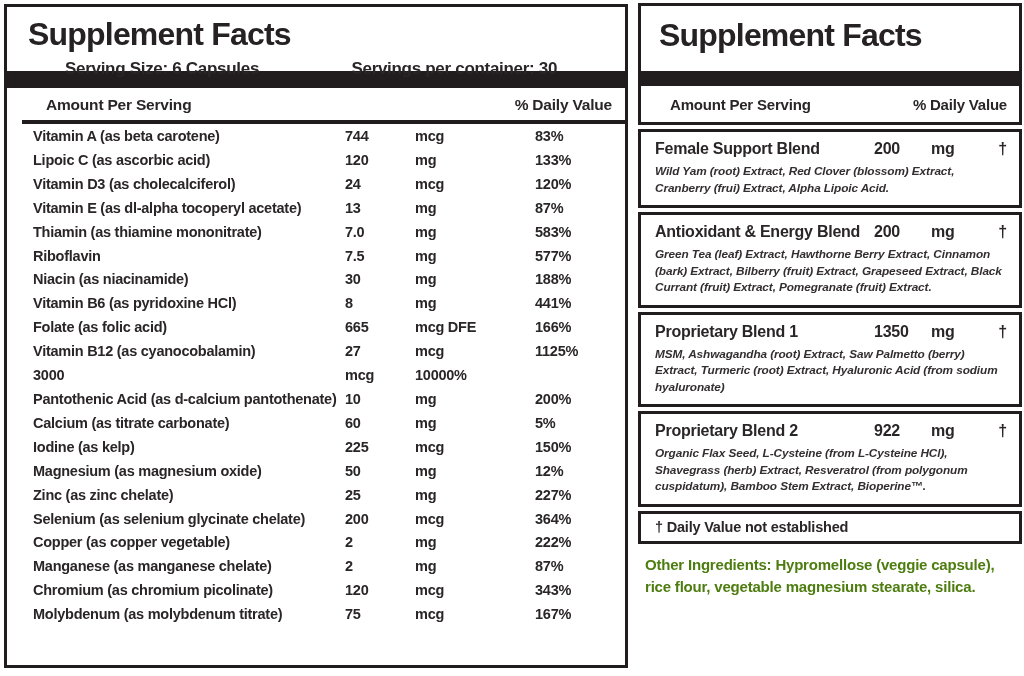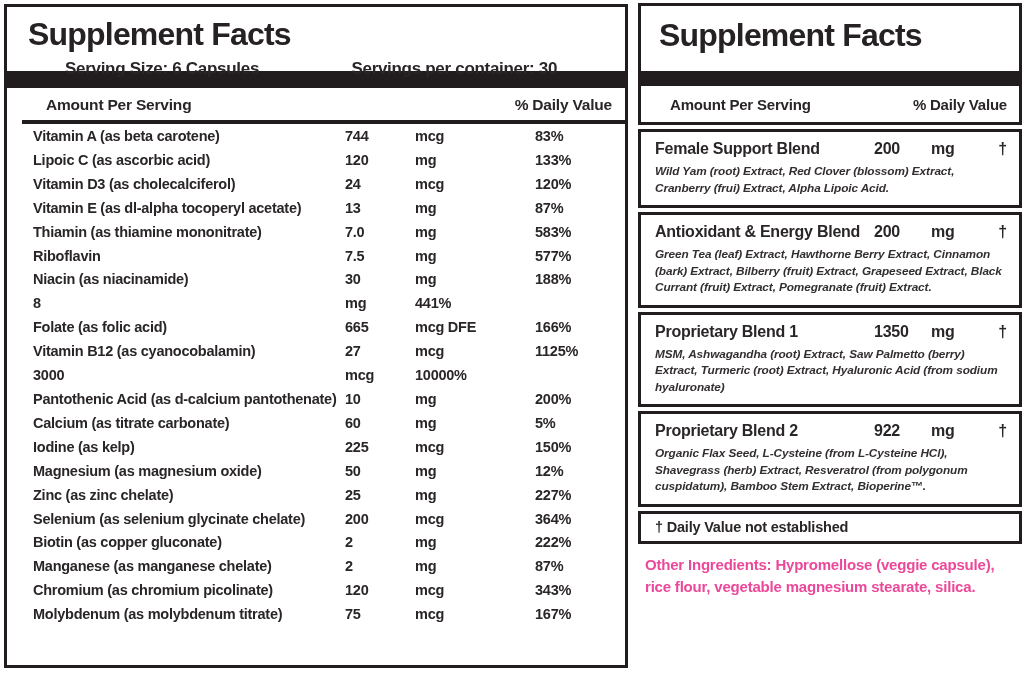--- a/index.html
+++ b/index.html
@@ -89,21 +89,21 @@
     line-height: 16.5px; letter-spacing: -0.1px;
     color: #332f30;
   }
 
   .dv-note { padding: 5px 5px 6px 14px; font-size: 14.5px; font-weight: 700; letter-spacing: -0.2px; }
 
   .other-ing {
     margin: 6px 4px 0 7px;
     font-size: 15px; font-weight: 700;
     line-height: 22px; letter-spacing: -0.2px;
-    color: #ec4899;
+    color: #4d7c0f;
   }
 </style>
 </head>
 <body>
 
 <div class="canvas">
 
   <section class="panel panel-left">
     <header class="lp-head">
       <h1 class="title">Supplement Facts</h1>
@@ -154,20 +154,21 @@
           <span class="n-unit">mg</span>
           <span class="n-dv">577%</span>
         </div>
         <div class="nrow">
           <span class="n-name">Niacin (as niacinamide)</span>
           <span class="n-amount">30</span>
           <span class="n-unit">mg</span>
           <span class="n-dv">188%</span>
         </div>
         <div class="nrow">
+          <span class="n-name">Vitamin B6 (as pyridoxine HCl)</span>
           <span class="n-amount">8</span>
           <span class="n-unit">mg</span>
           <span class="n-dv">441%</span>
         </div>
         <div class="nrow">
           <span class="n-name">Folate (as folic acid)</span>
           <span class="n-amount">665</span>
           <span class="n-unit">mcg DFE</span>
           <span class="n-dv">166%</span>
         </div>
@@ -212,21 +213,21 @@
           <span class="n-unit">mg</span>
           <span class="n-dv">227%</span>
         </div>
         <div class="nrow">
           <span class="n-name">Selenium (as selenium glycinate chelate)</span>
           <span class="n-amount">200</span>
           <span class="n-unit">mcg</span>
           <span class="n-dv">364%</span>
         </div>
         <div class="nrow">
-          <span class="n-name">Biotin (as copper gluconate)</span>
+          <span class="n-name">Copper (as copper vegetable)</span>
           <span class="n-amount">2</span>
           <span class="n-unit">mg</span>
           <span class="n-dv">222%</span>
         </div>
         <div class="nrow">
           <span class="n-name">Manganese (as manganese chelate)</span>
           <span class="n-amount">2</span>
           <span class="n-unit">mg</span>
           <span class="n-dv">87%</span>
         </div>

